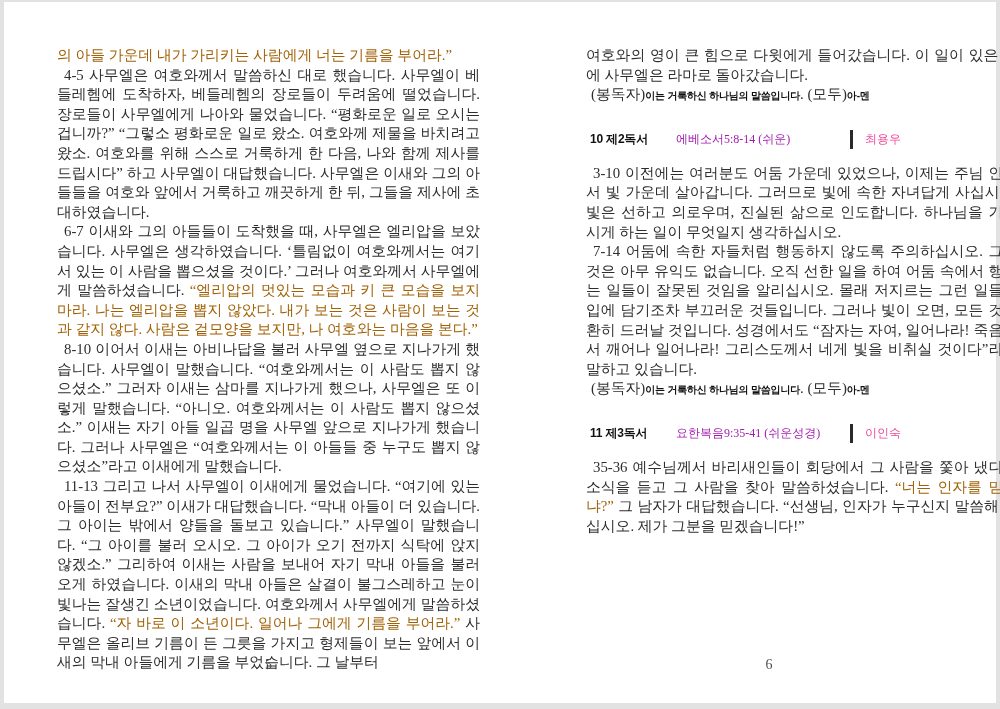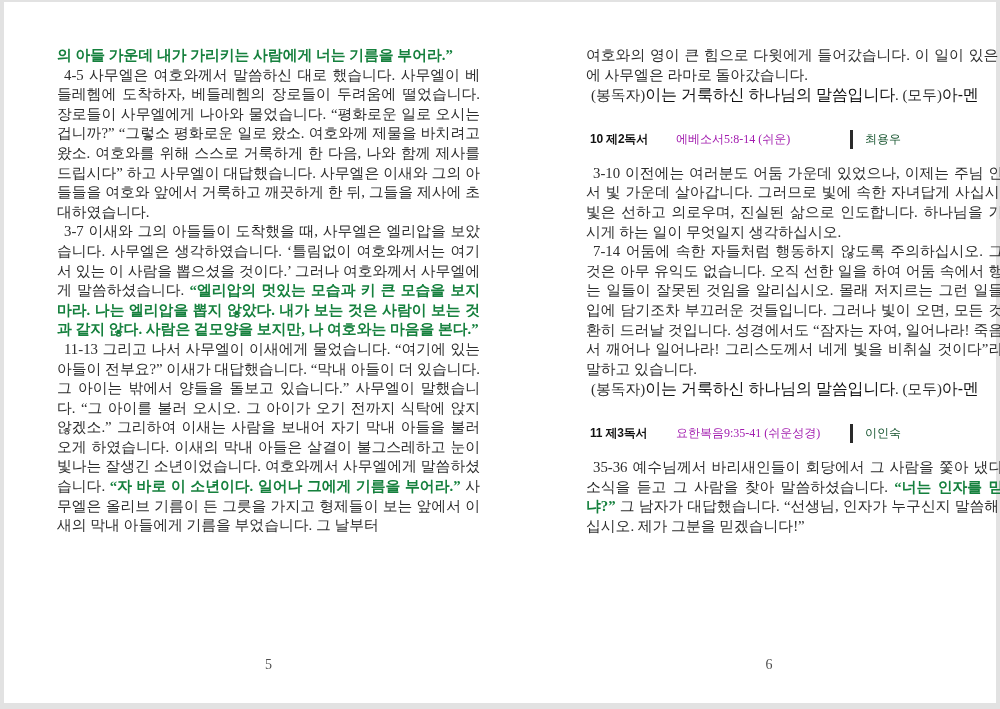--- a/index.html
+++ b/index.html
@@ -28,28 +28,28 @@
   }
   .col-left  { left: 53px; width: 423px; }
   .col-right { left: 549px; width: 432px; margin-left: 33px; }
 
   p.para { margin: 0; text-indent: 7px; }
   p.para.no-indent { text-indent: 0; }
   p.response { margin: 0; text-indent: 5px; }
 
   .seg-normal { color: #2d2d2d; }
   .seg-red {
-    color: #15803d;
-    font-weight: bold;
+    color: #a16207;
+    font-weight: normal;
   }
   .seg-bold {
     color: #111111;
-    font-weight: normal;
+    font-weight: bold;
     font-family: "Liberation Sans", "DejaVu Sans", sans-serif;
-    font-size: 16px;
+    font-size: 10px;
     letter-spacing: -0.2px;
   }
 
   .heading {
     position: relative;
     height: 21px;
     margin: 24px 0 13px 0;
     padding-left: 4px;
     text-indent: 0;
     font-size: 12px;
@@ -64,21 +64,21 @@
     position: absolute;
     left: 90px;
     color: #a21caf;
   }
   .h-reader {
     position: absolute;
     left: 264px;
     top: 0;
     display: inline-flex;
     align-items: center;
-    color: #14532d;
+    color: #ec4899;
   }
   .h-bar {
     display: inline-block;
     width: 3px; height: 19px;
     background: #2a2a2a;
     margin-right: 12px;
   }
 
   .page-num {
     position: absolute;
@@ -91,21 +91,22 @@
   .pn-right { left: 549px; width: 432px; }
 </style>
 </head>
 <body>
 
 <div class="canvas">
   <div class="sheet">
     <div class="col col-left">
         <p class="para no-indent"><span class="seg-red">의 아들 가운데 내가 가리키는 사람에게 너는 기름을 부어라.”</span></p>
         <p class="para"><span class="seg-normal">4-5 사무엘은 여호와께서 말씀하신 대로 했습니다. 사무엘이 베들레헴에 도착하자, 베들레헴의 장로들이 두려움에 떨었습니다. 장로들이 사무엘에게 나아와 물었습니다. “평화로운 일로 오시는 겁니까?” “그렇소 평화로운 일로 왔소. 여호와께 제물을 바치려고 왔소. 여호와를 위해 스스로 거룩하게 한 다음, 나와 함께 제사를 드립시다” 하고 사무엘이 대답했습니다. 사무엘은 이새와 그의 아들들을 여호와 앞에서 거룩하고 깨끗하게 한 뒤, 그들을 제사에 초대하였습니다.</span></p>
-        <p class="para"><span class="seg-normal">3-7 이새와 그의 아들들이 도착했을 때, 사무엘은 엘리압을 보았습니다. 사무엘은 생각하였습니다. ‘틀림없이 여호와께서는 여기 서 있는 이 사람을 뽑으셨을 것이다.’ 그러나 여호와께서 사무엘에게 말씀하셨습니다. </span><span class="seg-red">“엘리압의 멋있는 모습과 키 큰 모습을 보지 마라. 나는 엘리압을 뽑지 않았다. 내가 보는 것은 사람이 보는 것과 같지 않다. 사람은 겉모양을 보지만, 나 여호와는 마음을 본다.”</span></p>
+        <p class="para"><span class="seg-normal">6-7 이새와 그의 아들들이 도착했을 때, 사무엘은 엘리압을 보았습니다. 사무엘은 생각하였습니다. ‘틀림없이 여호와께서는 여기 서 있는 이 사람을 뽑으셨을 것이다.’ 그러나 여호와께서 사무엘에게 말씀하셨습니다. </span><span class="seg-red">“엘리압의 멋있는 모습과 키 큰 모습을 보지 마라. 나는 엘리압을 뽑지 않았다. 내가 보는 것은 사람이 보는 것과 같지 않다. 사람은 겉모양을 보지만, 나 여호와는 마음을 본다.”</span></p>
+        <p class="para"><span class="seg-normal">8-10 이어서 이새는 아비나답을 불러 사무엘 옆으로 지나가게 했습니다. 사무엘이 말했습니다. “여호와께서는 이 사람도 뽑지 않으셨소.” 그러자 이새는 삼마를 지나가게 했으나, 사무엘은 또 이렇게 말했습니다. “아니오. 여호와께서는 이 사람도 뽑지 않으셨소.” 이새는 자기 아들 일곱 명을 사무엘 앞으로 지나가게 했습니다. 그러나 사무엘은 “여호와께서는 이 아들들 중 누구도 뽑지 않으셨소”라고 이새에게 말했습니다.</span></p>
         <p class="para"><span class="seg-normal">11-13 그리고 나서 사무엘이 이새에게 물었습니다. “여기에 있는 아들이 전부요?” 이새가 대답했습니다. “막내 아들이 더 있습니다. 그 아이는 밖에서 양들을 돌보고 있습니다.” 사무엘이 말했습니다. “그 아이를 불러 오시오. 그 아이가 오기 전까지 식탁에 앉지 않겠소.” 그리하여 이새는 사람을 보내어 자기 막내 아들을 불러 오게 하였습니다. 이새의 막내 아들은 살결이 불그스레하고 눈이 빛나는 잘생긴 소년이었습니다. 여호와께서 사무엘에게 말씀하셨습니다. </span><span class="seg-red">“자 바로 이 소년이다. 일어나 그에게 기름을 부어라.”</span><span class="seg-normal"> 사무엘은 올리브 기름이 든 그릇을 가지고 형제들이 보는 앞에서 이새의 막내 아들에게 기름을 부었습니다. 그 날부터</span></p>
       </div>
     <div class="col col-right">
         <p class="para no-indent"><span class="seg-normal">여호와의 영이 큰 힘으로 다윗에게 들어갔습니다. 이 일이 있은 후에 사무엘은 라마로 돌아갔습니다.</span></p>
         <p class="response"><span class="seg-normal">(봉독자)</span><span class="seg-bold">이는 거룩하신 하나님의 말씀입니다</span><span class="seg-normal">. (모두)</span><span class="seg-bold">아-멘</span></p>
         <div class="heading"><span class="h-num">10 제2독서</span><span class="h-ref">에베소서5:8-14 (쉬운)</span><span class="h-reader">
             <span class="h-bar"></span>
             <span>최용우</span>
           </span></div>
         <p class="para"><span class="seg-normal">3-10 이전에는 여러분도 어둠 가운데 있었으나, 이제는 주님 안에서 빛 가운데 살아갑니다. 그러므로 빛에 속한 자녀답게 사십시오. 빛은 선하고 의로우며, 진실된 삶으로 인도합니다. 하나님을 기쁘시게 하는 일이 무엇일지 생각하십시오.</span></p>

